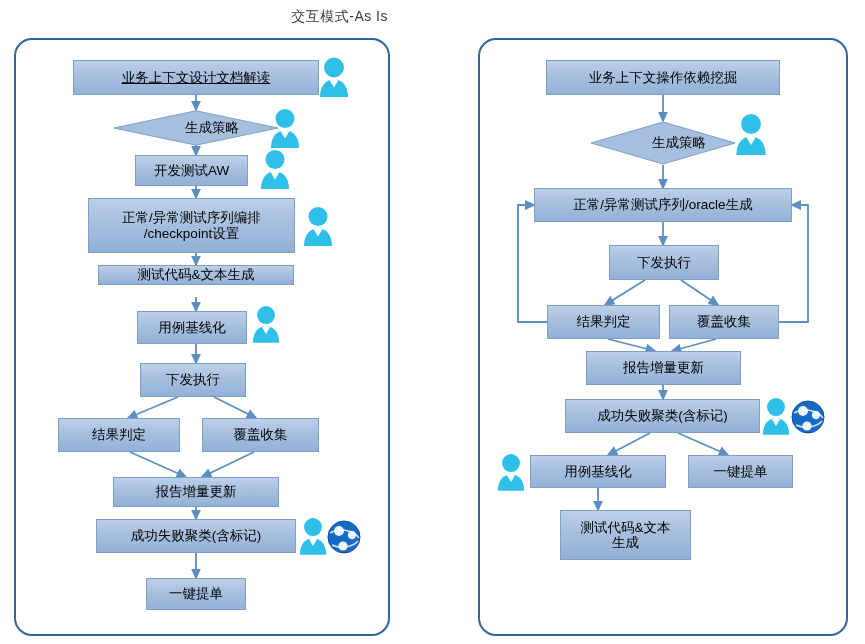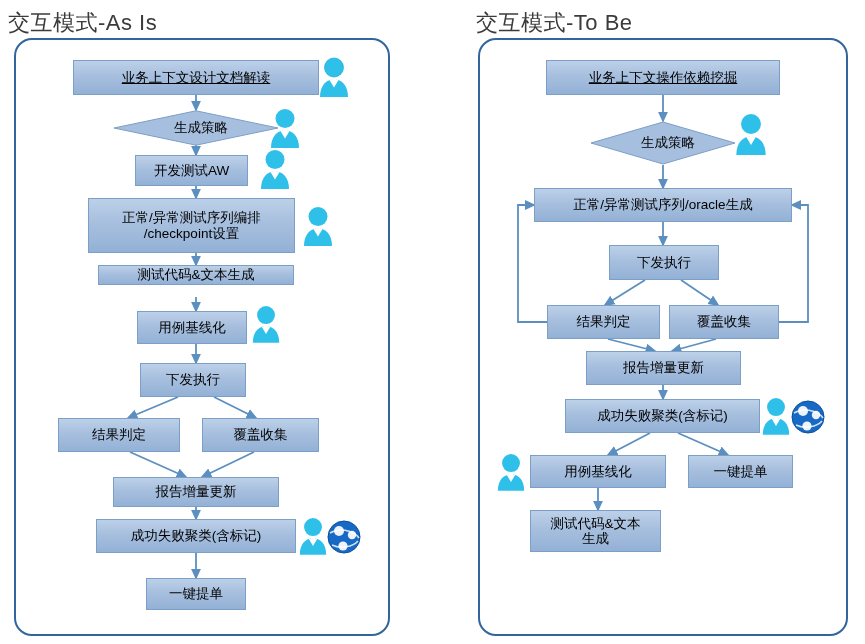--- a/index.html
+++ b/index.html
@@ -7,25 +7,25 @@
   body{
     width:865px;height:644px;position:relative;overflow:hidden;
     font-family:"Liberation Sans","DejaVu Sans",sans-serif;
     color:#000;
   }
   .canvas{position:absolute;left:0;top:0;width:865px;height:644px;}
 
   
   .panel-title{
     position:absolute;
-    font-size:22px;
+    font-size:14px;
     color:#3b3b3b;
     letter-spacing:.5px;
     white-space:nowrap;
-    text-align:left;
+    text-align:right;
   }
 
   
   .frame{
     position:absolute;
     border:2px solid #31659c;
     border-radius:18px;
     background:#ffffff;
     box-sizing:border-box;
   }
@@ -48,21 +48,21 @@
     z-index:3;
   }
 
   
   .diamond{
     position:absolute;
     z-index:3;
   }
   .diamond svg{display:block;}
   .diamond .dlabel{
-    position:absolute;left:5px;top:0;width:100%;height:100%;
+    position:absolute;left:16px;top:0;width:100%;height:100%;
     display:flex;align-items:center;justify-content:center;
     font-size:13.5px;color:#000;
   }
 
   
   .wires{position:absolute;left:0;top:0;width:865px;height:644px;z-index:2;pointer-events:none;}
 
   
   .ico{position:absolute;z-index:4;}
   .ico svg{display:block;}
@@ -198,25 +198,24 @@
       <circle cx="18" cy="18" r="16" fill="#1669c4"></circle>
       <circle cx="18" cy="18" r="16" fill="none" stroke="#0d4f9c" stroke-width="1"></circle>
       <circle cx="13" cy="12" r="5" fill="#ffffff" opacity=".92"></circle>
       <circle cx="26" cy="16" r="4.2" fill="#ffffff" opacity=".92"></circle>
       <circle cx="17" cy="27" r="4.6" fill="#ffffff" opacity=".92"></circle>
       <path d="M4,14 C12,9 26,10 33,19" stroke="#ffffff" stroke-width="1.6" fill="none" opacity=".8"></path>
       <path d="M6,26 C14,30 27,28 32,22" stroke="#ffffff" stroke-width="1.6" fill="none" opacity=".8"></path>
     </svg>
   </div>
 
-  <div class="panel-title" style="left:476px;top:8px;width:372px;">交互模式-To Be</div>
 
   <div class="frame" style="left:478px;top:38px;width:370px;height:598px;"></div>
 
-  <div class="node" style="left:546px;top:60px;width:234px;height:35px;text-decoration:underline;">业务上下文操作依赖挖掘</div>
+  <div class="node" style="left:546px;top:60px;width:234px;height:35px;">业务上下文操作依赖挖掘</div>
 
   <div class="diamond" style="left:590px;top:121px;width:146px;height:44px;">
     <svg width="146" height="44" viewBox="0 0 146 44">
       <polygon points="73,1 145,22 73,43 1,22" fill="#a7bfde" stroke="#7b9fc7" stroke-width="1"></polygon>
     </svg>
     <div class="dlabel">生成策略</div>
   </div>
 
   <div class="node" style="left:534px;top:188px;width:258px;height:34px;text-align:right;">正常/异常测试序列/oracle生成</div>
 
@@ -227,21 +226,21 @@
   <div class="node" style="left:669px;top:305px;width:110px;height:34px;">覆盖收集</div>
 
   <div class="node" style="left:586px;top:351px;width:155px;height:34px;">报告增量更新</div>
 
   <div class="node" style="left:565px;top:399px;width:195px;height:34px;">成功失败聚类(含标记)</div>
 
   <div class="node" style="left:530px;top:455px;width:136px;height:33px;">用例基线化</div>
 
   <div class="node" style="left:688px;top:455px;width:105px;height:33px;">一键提单</div>
 
-  <div class="node" style="left:530px;top:510px;width:131px;height:42px;">测试代码&amp;文本
+  <div class="node" style="left:560px;top:510px;width:131px;height:50px;">测试代码&amp;文本
 生成</div>
 
   <div class="ico" style="left:733px;top:112px;width:36px;height:44px;">
     <svg width="36" height="44" viewBox="0 0 34 42">
       <circle cx="17" cy="11.5" r="9.5" fill="#2fc0ea"></circle>
       <path d="M3,41 C3,29 9.5,23.5 17,23.5 C24.5,23.5 31,29 31,41 Z" fill="#2fc0ea"></path>
       <path d="M12.6,24.2 L17,31.5 L21.4,24.2 L17,22.6 Z" fill="#ffffff"></path>
     </svg>
   </div>
 

